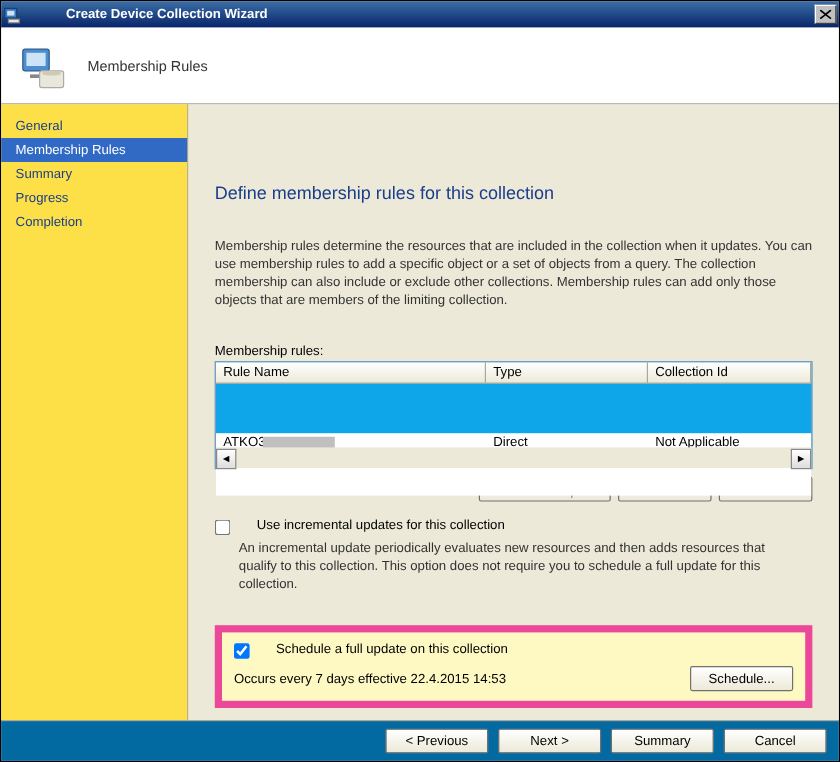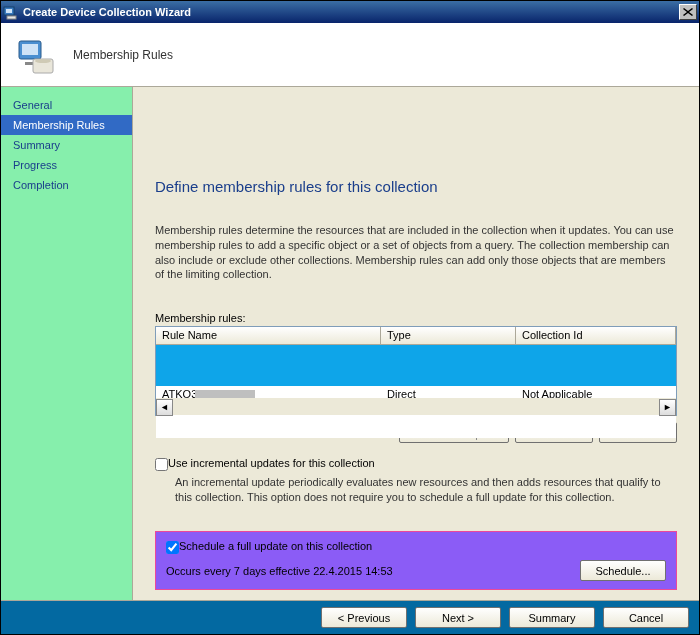--- a/index.html
+++ b/index.html
@@ -1,49 +1,49 @@
 <!DOCTYPE html>
 <html><head>
 <meta charset="utf-8">
 <style>
 * { box-sizing: border-box; margin: 0; padding: 0; }
 body { font-family: Tahoma, "Segoe UI", sans-serif; font-size: 11px; background: #ece9d8; width: 700px; height: 635px; overflow: hidden; }
 .window { border: 1px solid #000; width: 700px; height: 635px; display: flex; flex-direction: column; background: #ece9d8; }
 .titlebar { background: linear-gradient(to bottom, #0a246a 0%, #3a6ea5 3%, #0a246a 6%, #0a246a 100%); background: #0a246a; background: linear-gradient(to bottom,#2a5ab5,#0a246a); color: #fff; display: flex; align-items: center; height: 22px; padding: 0 2px; font-weight: bold; }
-.titlebar { background: linear-gradient(to bottom,#3b6ea5 0%,#08246b 100%); }
+.titlebar { background: linear-gradient(to bottom,#3b6ea5 0%,#08246b 100%); gap: 32px; }
 .titlebar-icon { width: 16px; height: 16px; margin-right: 4px; display:inline-flex; align-items:center; justify-content:center;}
 .titlebar-text { flex: 1; font-size: 11px; }
 .close-btn { width: 18px; height: 16px; background: #c0c0c0; border: 1px solid #fff; border-right-color:#404040; border-bottom-color:#404040; display:flex; align-items:center; justify-content:center; font-family: Arial; font-size: 11px; font-weight:bold; color:#000; cursor:pointer;}
 .header { background: #fff; border-bottom: 1px solid #aca899; height: 64px; display:flex; align-items:center; padding: 0 14px; gap: 18px;}
 .header-icon { width: 40px; height: 40px; }
 .header-title { font-size: 12px; color: #333; }
 .body { flex: 1; display: flex; min-height: 0; }
-.sidebar { width: 132px; background: #86efac; border-right: 1px solid #aca899; padding-top: 8px;}
+.sidebar { width: 156px; background: #fde047; border-right: 1px solid #aca899; padding-top: 8px;}
 .sidebar-item { padding: 4px 12px; color: #1a3e8b; cursor: pointer; font-size: 11px;}
 .sidebar-item.active { background: #336699; background: #316ac5; color: #fff; }
 .content { flex:1; padding: 18px 22px 10px 22px; display:flex; flex-direction:column; background:#ece9d8; overflow:hidden;justify-content:flex-end;}
 .content h2 { color: #1a3e8b; font-size: 15px; font-weight: normal; margin-bottom: 28px;}
 .desc { color: #333; font-size: 11px; line-height: 1.35; margin-bottom: 30px;}
 .section-label { font-size: 11px; margin-bottom: 2px;}
 .grid-wrap { border: 1px solid #7f9db9; background:#0ea5e9; height: 90px; position:relative; }
 .grid-header { display:flex; background: linear-gradient(to bottom,#fff,#ece9d8); border-bottom:1px solid #aca899; height:18px;}
 .grid-header div { border-right: 1px solid #aca899; padding: 2px 6px; font-size:11px; color:#000;}
 .col1 { width: 225px;} .col2 { width: 135px;} .col3 { flex:1;}
 .grid-body { height: 52px; overflow:hidden; background:#fff;margin-top:41px;}
 .grid-row { display:flex; font-size:11px; padding: 1px 0;}
 .grid-row div { padding: 1px 6px;}
 .grid-scroll { position:absolute; left:0; right:0; bottom:0; height:17px; background:#ece9d8; border-top:1px solid #ece9d8; display:flex; align-items:center; justify-content:space-between;}
 .sb-btn { width:17px; height:17px; background:linear-gradient(#fff,#ddd); border:1px solid #888; display:flex; align-items:center; justify-content:center; font-size:9px;}
 .toolbar-row { display:flex; justify-content:flex-end; gap:6px; margin-top:6px;}
 .btn { min-width: 78px; height: 21px; background: linear-gradient(to bottom,#fff,#ece9d8); border:1px solid #707070; border-radius:2px; font-size:11px; padding: 0 10px; cursor:pointer; display:inline-flex; align-items:center; justify-content:center; gap:4px;}
 .btn:disabled, .btn.disabled { color:#808080; cursor:default;}
 .btn .caret { border-left:4px solid transparent; border-right:4px solid transparent; border-top:5px solid #000; display:inline-block;}
-.chk-row { display:flex; align-items:flex-start; gap:0; margin-top:14px;}
+.chk-row { display:flex; align-items:flex-start; gap:22px; margin-top:14px;}
 .chk-desc { margin: 4px 16px 0 20px; font-size:11px; color:#333; line-height:1.35;}
-.fieldset { border:1px solid #ec4899; padding: 8px 10px; margin-top: 26px; position:relative; background:#8b5cf6;}
+.fieldset { border:6px solid #ec4899; padding: 8px 10px; margin-top: 26px; position:relative; background:#fef9c3;}
 .fieldset .chk-row { margin-top:0;}
 .fs-row { display:flex; align-items:center; justify-content:space-between; margin-top:6px;}
 .footer { border-top:1px solid #aca899; padding: 6px 10px 6px 10px; display:flex; justify-content:flex-end; gap:8px; background:#0369a1;}
 .footer .btn { min-width: 86px;}
 input[type=checkbox]{ width:13px; height:13px; margin-top:1px;}
 .grid-row .redact { display:inline-block; width:60px; height:11px; background:#bfbfbf; vertical-align:middle; margin-left:-2px;}
 </style>
 </head>
 <body>
 

